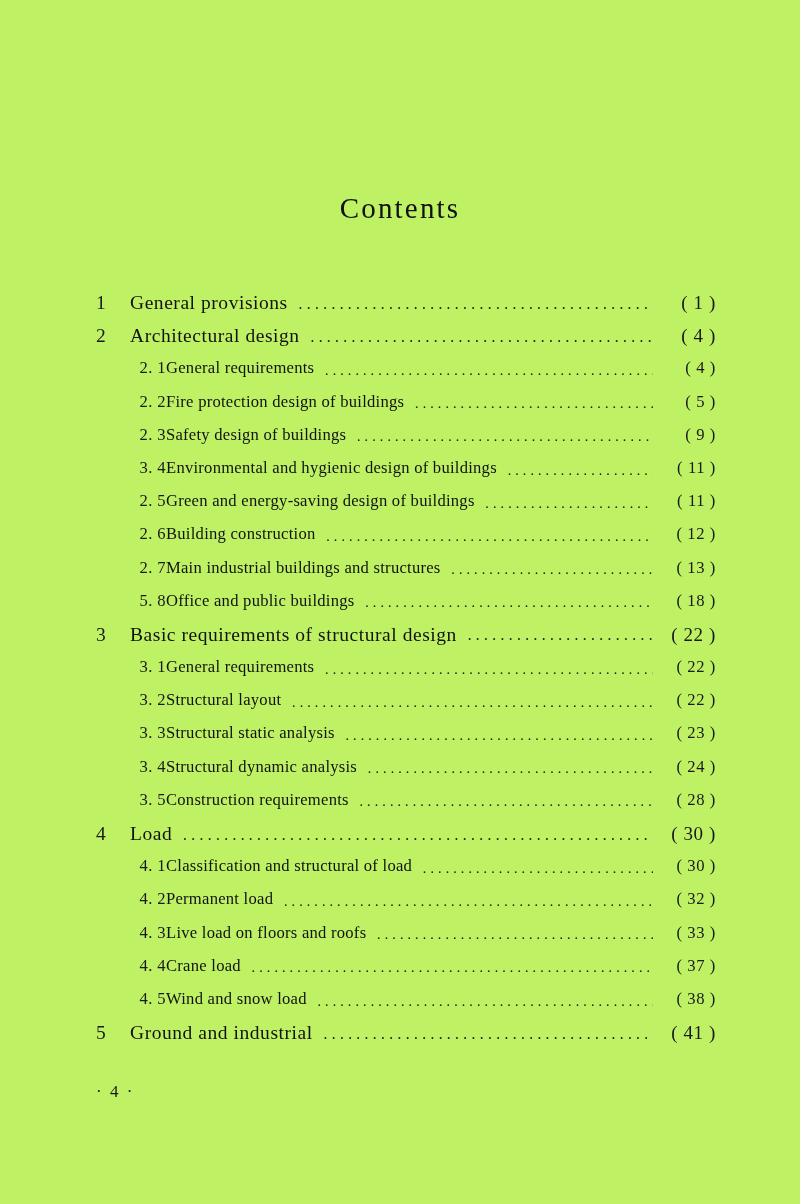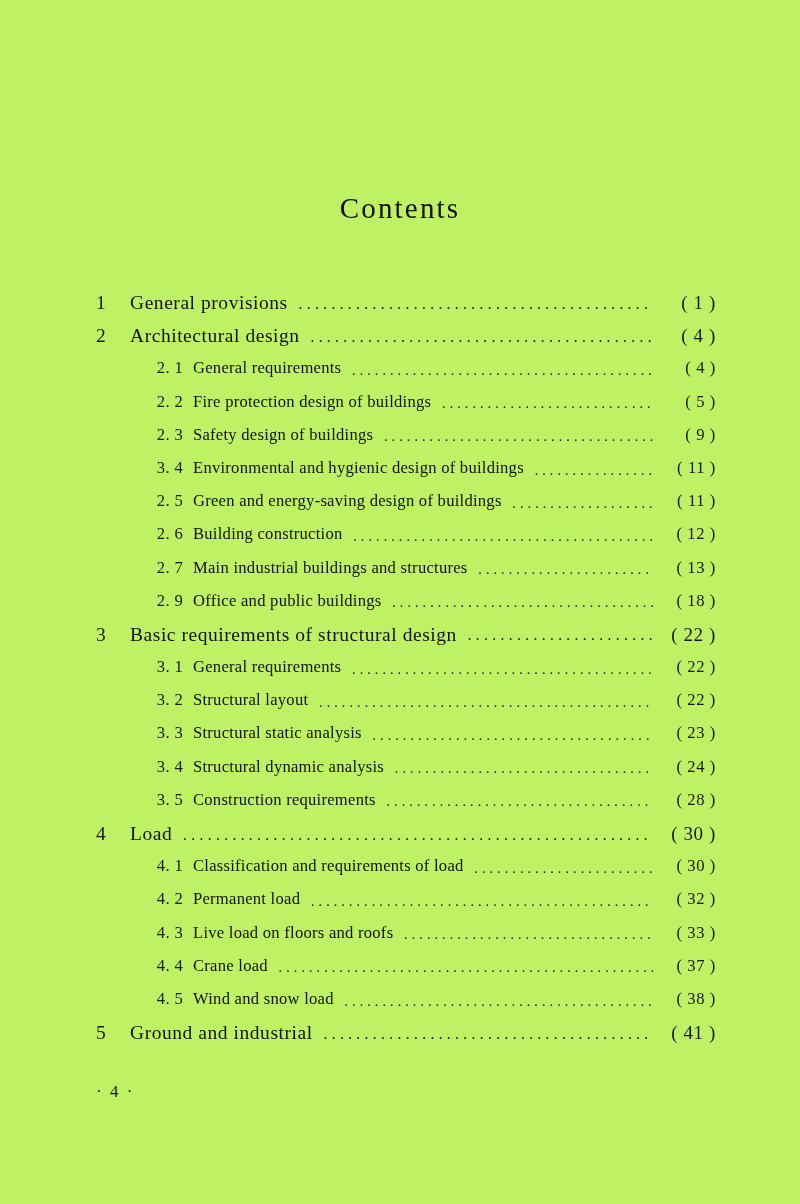--- a/index.html
+++ b/index.html
@@ -66,23 +66,22 @@
   }
 
   
   .toc-row.lv2 {
     font-size: 16.6px;
     padding-left: 24px;
   }
   .toc-row.lv2 .num {
     width: 46px;
     flex: 0 0 46px;
-    text-align: center;
+    text-align: right;
     letter-spacing: 0.4px;
-    margin-left: 27px;
   }
   .toc-row.lv2 .label {
     letter-spacing: 0.25px;
   }
 
   .num { color: #1a1a1a; }
   .label { color: #121212; }
 
   
   .leader {
@@ -184,21 +183,21 @@
         <span class="leader"></span>
         <span class="pagenum">( 12 )</span>
       </div>
       <div class="toc-row lv2">
         <span class="num">2. 7</span>
         <span class="label">Main industrial buildings and structures</span>
         <span class="leader"></span>
         <span class="pagenum">( 13 )</span>
       </div>
       <div class="toc-row lv2">
-        <span class="num">2. 9</span>
+        <span class="num">5. 8</span>
         <span class="label">Office and public buildings</span>
         <span class="leader"></span>
         <span class="pagenum">( 18 )</span>
       </div>
       <div class="toc-row lv1">
         <span class="num">3</span>
         <span class="label">Basic requirements of structural design</span>
         <span class="leader"></span>
         <span class="pagenum">( 22 )</span>
       </div>
@@ -233,21 +232,21 @@
         <span class="pagenum">( 28 )</span>
       </div>
       <div class="toc-row lv1">
         <span class="num">4</span>
         <span class="label">Load</span>
         <span class="leader"></span>
         <span class="pagenum">( 30 )</span>
       </div>
       <div class="toc-row lv2">
         <span class="num">4. 1</span>
-        <span class="label">Classification and requirements of load</span>
+        <span class="label">Classification and structural of load</span>
         <span class="leader"></span>
         <span class="pagenum">( 30 )</span>
       </div>
       <div class="toc-row lv2">
         <span class="num">4. 2</span>
         <span class="label">Permanent load</span>
         <span class="leader"></span>
         <span class="pagenum">( 32 )</span>
       </div>
       <div class="toc-row lv2">

